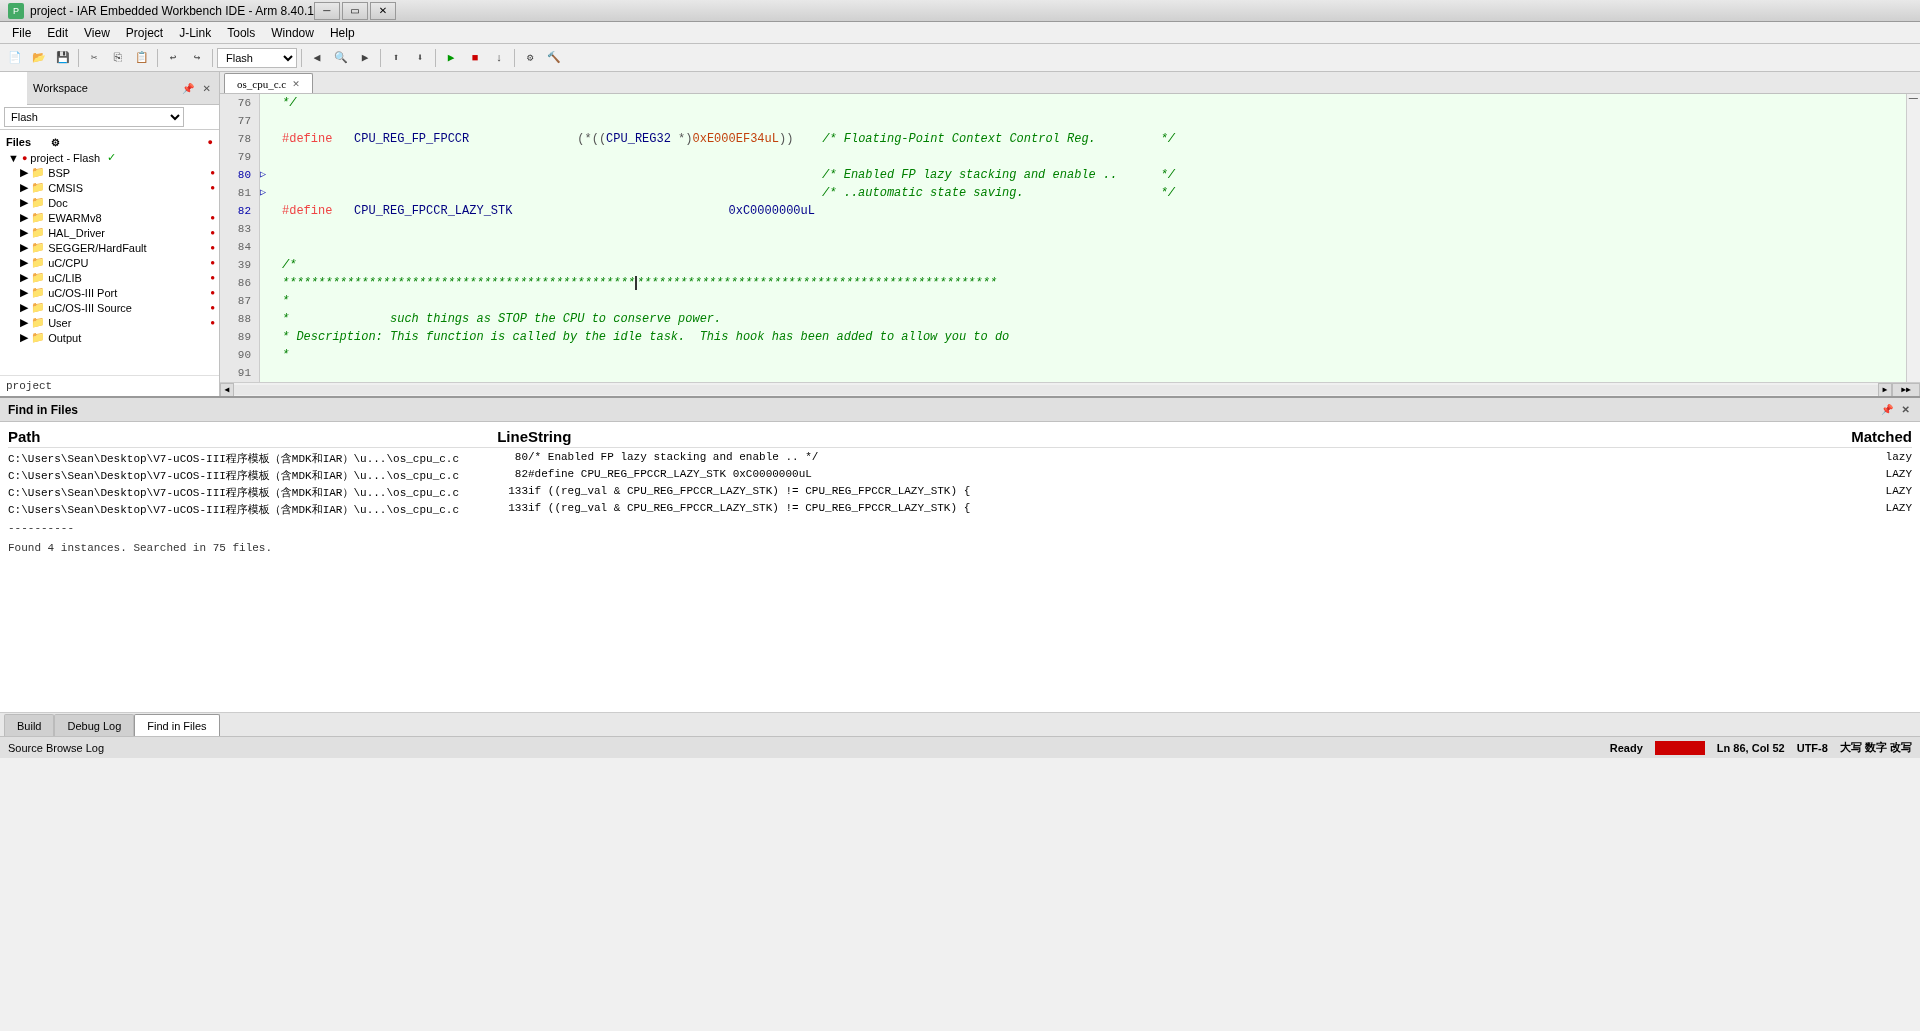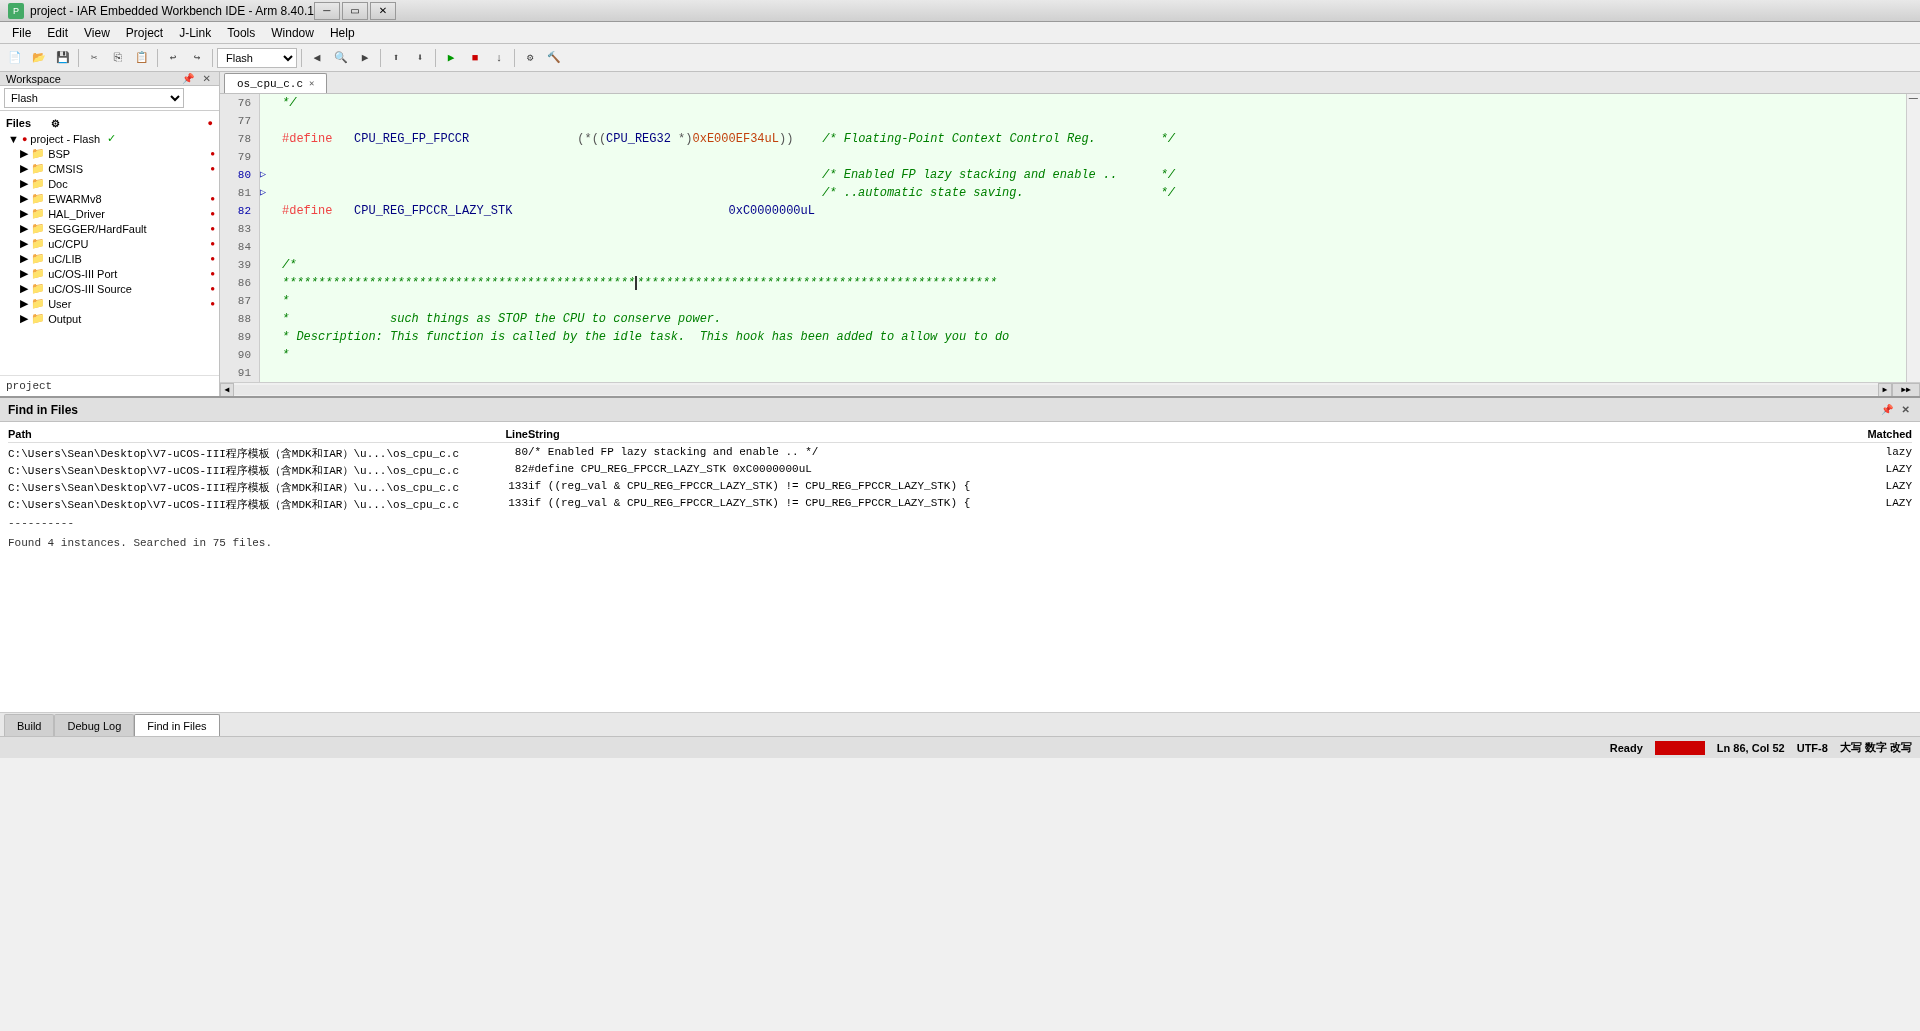--- a/index.html
+++ b/index.html
@@ -57,29 +57,30 @@
     
     #sidebar {
       width: 220px;
       background: #fff;
       border-right: 1px solid #c0c0c0;
       display: flex;
       flex-direction: column;
       overflow: hidden;
     }
     #sidebar-header {
-      height: 14px;
+      height: 33px;
       background: #e0e0e0;
       border-bottom: 1px solid #c0c0c0;
       display: flex;
       align-items: center;
       padding: 0 6px;
       font-size: 11px;
       font-family: 'Segoe UI', sans-serif;
       justify-content: space-between;
+      margin-left: 27px;
     }
     #workspace-select {
       width: 180px;
       height: 20px;
       font-size: 11px;
       border: 1px solid #bbb;
       background: #fff;
       padding: 0 2px;
     }
     #sidebar-body {
@@ -130,21 +131,21 @@
     }
     .tab {
       height: 20px;
       padding: 0 12px;
       border: 1px solid #bbb;
       border-bottom: none;
       background: #d0d0d0;
       display: flex;
       align-items: center;
       gap: 6px;
-      font-family: Liberation Mono, monospace;
+      font-family: Liberation Serif, serif;
       font-size: 11px;
       cursor: pointer;
       border-radius: 2px 2px 0 0;
     }
     .tab.active { background: #fff; border-color: #999; }
     .tab .close-x { font-size: 9px; color: #666; cursor: pointer; }
 
     
     #code-editor {
       flex: 1;
@@ -226,21 +227,21 @@
     .col-line { width: 60px; flex-shrink: 0; text-align: right; }
     .col-string { flex: 1; overflow: hidden; text-overflow: ellipsis; white-space: nowrap; }
     .col-matched { width: 120px; flex-shrink: 0; text-align: right; }
     .find-header-row {
       display: flex;
       padding: 2px 0;
       font-weight: bold;
       border-bottom: 1px solid #ddd;
       margin-bottom: 2px;
       font-family: 'Segoe UI', sans-serif;
-      font-size: 11px;
+      font-size: 15px;
     }
     .find-summary {
       padding: 4px 0;
       color: #333;
     }
 
     
     #bottom-tabs {
       height: 24px;
       background: #e8e8e8;
@@ -586,20 +587,23 @@
   </div>
 
   <div id="bottom-tabs">
     <div class="bottom-tab">Build</div>
     <div class="bottom-tab">Debug Log</div>
     <div class="bottom-tab active">Find in Files</div>
   </div>
 </div>
 
 <div id="status-bar">
+  <div class="source-browse-log">
+    <span>Source Browse Log</span>
+  </div>
   <div class="status-right">
     <span>Ready</span>
     <div class="status-red-box"></div>
     <span>Ln 86, Col 52</span>
     <span>UTF-8</span>
     <span>大写 数字 改写</span>
   </div>
 </div>
 
 </body></html>

